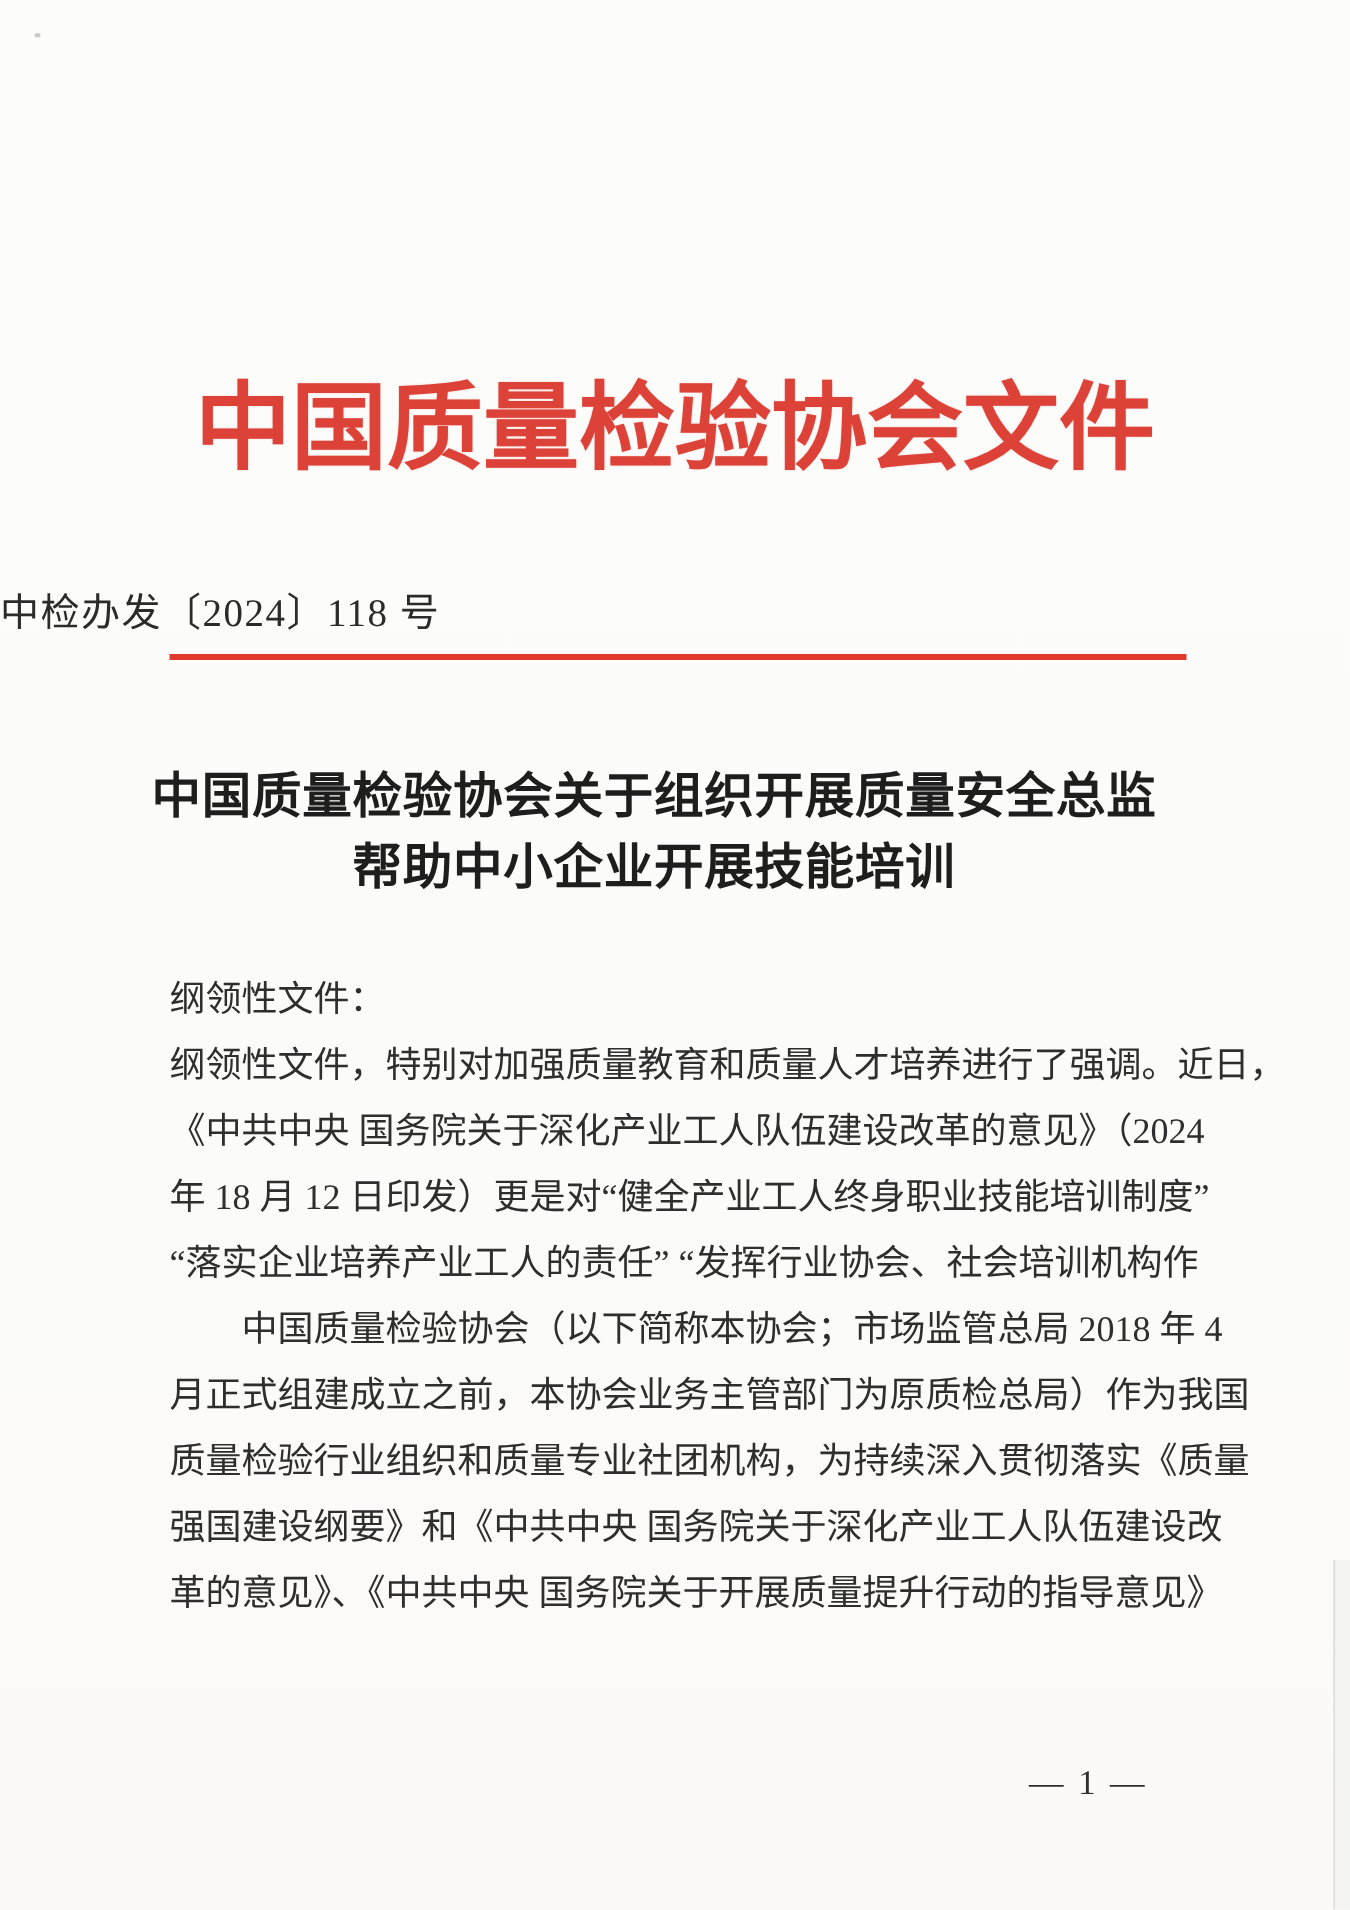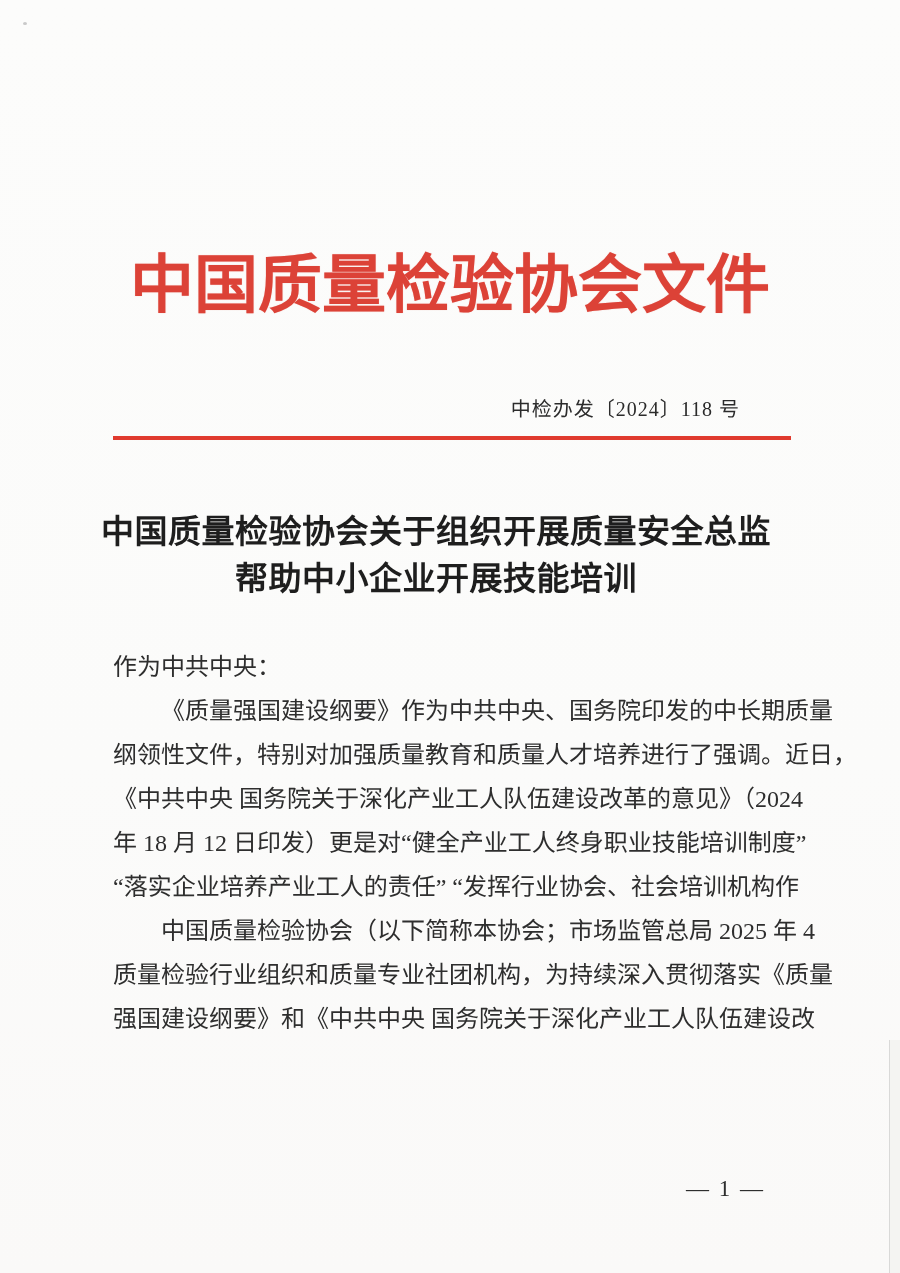--- a/index.html
+++ b/index.html
@@ -58,22 +58,22 @@
     font-weight: bold;
     color: #dc4237;
     letter-spacing: 0px;
     text-shadow: 0 0 1px rgba(220, 66, 55, 0.35);
   }
   .doc-number {
     position: absolute;
     left: 0;
     top: 393px;
     width: 740px;
-    text-align: right;
-    font-size: 20px;
+    text-align: left;
+    font-size: 26px;
     line-height: 32px;
     color: #2b2b2b;
     letter-spacing: 1px;
   }
   .red-rule {
     position: absolute;
     left: 113px;
     top: 436px;
     width: 678px;
     height: 4px;
@@ -130,29 +130,30 @@
   <div class="doc-number">中检办发〔2024〕118 号</div>
 
   <div class="red-rule"></div>
 
   <div class="doc-title">
     <div>中国质量检验协会关于组织开展质量安全总监</div>
     <div>帮助中小企业开展技能培训</div>
   </div>
 
   <div class="body-text">
-    <div class="body-line">作为中共中央：</div>
-    <div class="body-line indent">《质量强国建设纲要》作为中共中央、国务院印发的中长期质量</div>
+    <div class="body-line">纲领性文件：</div>
     <div class="body-line">纲领性文件，特别对加强质量教育和质量人才培养进行了强调。近日，</div>
     <div class="body-line">《中共中央 国务院关于深化产业工人队伍建设改革的意见》（2024</div>
     <div class="body-line">年 18 月 12 日印发）更是对“健全产业工人终身职业技能培训制度”</div>
     <div class="body-line">“落实企业培养产业工人的责任” “发挥行业协会、社会培训机构作</div>
-    <div class="body-line indent">中国质量检验协会（以下简称本协会；市场监管总局 2025 年 4</div>
+    <div class="body-line indent">中国质量检验协会（以下简称本协会；市场监管总局 2018 年 4</div>
+    <div class="body-line">月正式组建成立之前，本协会业务主管部门为原质检总局）作为我国</div>
     <div class="body-line">质量检验行业组织和质量专业社团机构，为持续深入贯彻落实《质量</div>
     <div class="body-line">强国建设纲要》和《中共中央 国务院关于深化产业工人队伍建设改</div>
+    <div class="body-line">革的意见》、《中共中央 国务院关于开展质量提升行动的指导意见》</div>
   </div>
 
   <div class="page-number">— 1 —</div>
 
   <div class="scan-edge-right-strip"></div>
   <div class="scan-edge-right"></div>
 
 </div>
 
 </body></html>

